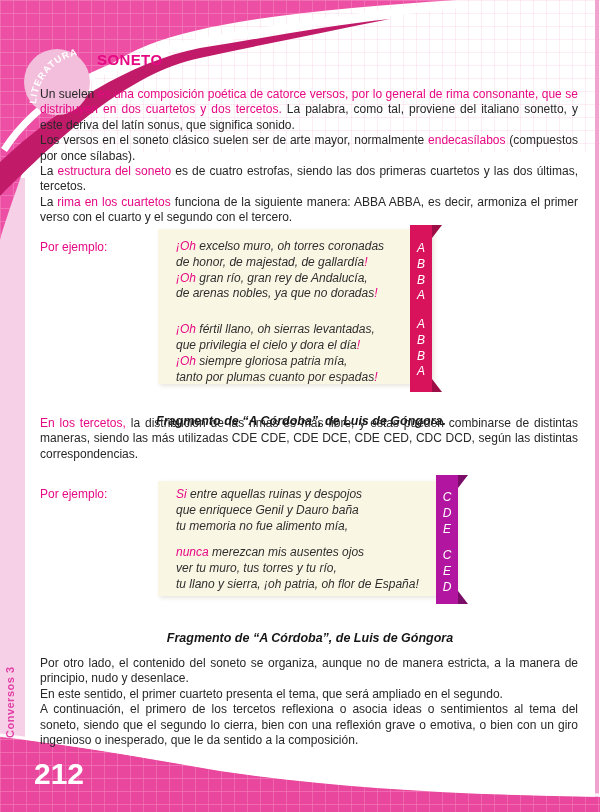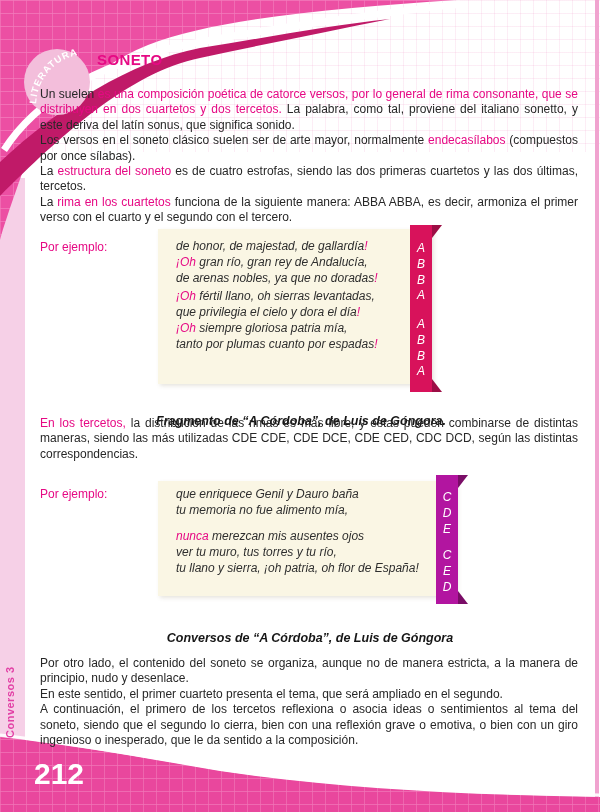--- a/index.html
+++ b/index.html
@@ -36,21 +36,21 @@
   #label-ej2{top:487px;}
   .poem-box{position:absolute;background:var(--box_bg);box-shadow:2px 2px 4px rgba(120,110,80,.18);}
   #box1{left:158px;top:229px;width:274px;height:155px;}
   #box2{left:158px;top:481px;width:298px;height:115px;}
   .poem{position:absolute;left:176px;}
   #poem1{top:239px;}
   #poem2{top:486px;}
   .pline{font-style:italic;font-size:12px;color:#2e2e2e;}
   #poem1 .pline{line-height:15.8px;}
   #poem2 .pline{line-height:16px;}
-  .stanza-gap1{margin-top:3px;}
+  .stanza-gap1{margin-top:20px;}
   .stanza-gap2{margin-top:10px;}
   .pline .lead,.pline .tail{color:var(--accent);}
   .ribbon{position:absolute;width:22px;color:#fff;z-index:3;}
   #ribbon-abba{left:410px;top:225px;height:167px;background:var(--ribbon_abba);}
   #ribbon-cde{left:436px;top:475px;height:129px;background:var(--ribbon_cde);}
   .ribbon .fold-top{position:absolute;right:-10px;top:0;width:0;height:0;
     border-top:13px solid;border-right:10px solid transparent;}
   .ribbon .fold-bottom{position:absolute;right:-10px;bottom:0;width:0;height:0;
     border-bottom:13px solid;border-right:10px solid transparent;}
   #ribbon-abba .fold-top,#ribbon-abba .fold-bottom{border-top-color:var(--ribbon_abba_dark);border-bottom-color:var(--ribbon_abba_dark);}
@@ -115,20 +115,21 @@
     <p><span>Un suelen </span><span class="hl">es una composición poética de catorce versos, por lo general de rima consonante, que se distribuyen en dos cuartetos y dos tercetos.</span><span> La palabra, como tal, proviene del italiano sonetto, y este deriva del latín sonus, que significa sonido.</span></p>
     <p><span>Los versos en el soneto clásico suelen ser de arte mayor, normalmente </span><span class="hl">endecasílabos</span><span> (compuestos por once sílabas).</span></p>
     <p><span>La </span><span class="hl">estructura del soneto</span><span> es de cuatro estrofas, siendo las dos primeras cuartetos y las dos últimas, tercetos.</span></p>
     <p><span>La </span><span class="hl">rima en los cuartetos</span><span> funciona de la siguiente manera: ABBA ABBA, es decir, armoniza el primer verso con el cuarto y el segundo con el tercero.</span></p>
   </div>
 
   <div class="example-label" id="label-ej1">Por ejemplo:</div>
   <div class="poem-box" id="box1"></div>
   <div class="poem" id="poem1">
     <div>
+      <div class="pline"><span class="lead">¡Oh</span><span> excelso muro, oh torres coronadas</span><span class="tail"></span></div>
       <div class="pline"><span class="lead"></span><span>de honor, de majestad, de gallardía</span><span class="tail">!</span></div>
       <div class="pline"><span class="lead">¡Oh</span><span> gran río, gran rey de Andalucía,</span><span class="tail"></span></div>
       <div class="pline"><span class="lead"></span><span>de arenas nobles, ya que no doradas</span><span class="tail">!</span></div>
     </div>
     <div class="stanza-gap1">
       <div class="pline"><span class="lead">¡Oh</span><span> fértil llano, oh sierras levantadas,</span><span class="tail"></span></div>
       <div class="pline"><span class="lead"></span><span>que privilegia el cielo y dora el día</span><span class="tail">!</span></div>
       <div class="pline"><span class="lead">¡Oh</span><span> siempre gloriosa patria mía,</span><span class="tail"></span></div>
       <div class="pline"><span class="lead"></span><span>tanto por plumas cuanto por espadas</span><span class="tail">!</span></div>
     </div>
@@ -152,20 +153,21 @@
   <div class="caption" id="caption1">Fragmento de “A Córdoba”, de Luis de Góngora.</div>
 
   <div class="textblock" id="tercetos-par">
     <p><span class="hl">En los tercetos,</span><span> la distribución de las rimas es más libre, y estas pueden combinarse de distintas maneras, siendo las más utilizadas CDE CDE, CDE DCE, CDE CED, CDC DCD, según las distintas correspondencias.</span></p>
   </div>
 
   <div class="example-label" id="label-ej2">Por ejemplo:</div>
   <div class="poem-box" id="box2"></div>
   <div class="poem" id="poem2">
     <div>
+      <div class="pline"><span class="lead">Si</span><span> entre aquellas ruinas y despojos</span><span class="tail"></span></div>
       <div class="pline"><span class="lead"></span><span>que enriquece Genil y Dauro baña</span><span class="tail"></span></div>
       <div class="pline"><span class="lead"></span><span>tu memoria no fue alimento mía,</span><span class="tail"></span></div>
     </div>
     <div class="stanza-gap2">
       <div class="pline"><span class="lead">nunca</span><span> merezcan mis ausentes ojos</span><span class="tail"></span></div>
       <div class="pline"><span class="lead"></span><span>ver tu muro, tus torres y tu río,</span><span class="tail"></span></div>
       <div class="pline"><span class="lead"></span><span>tu llano y sierra, ¡oh patria, oh flor de España!</span><span class="tail"></span></div>
     </div>
   </div>
   <div class="ribbon" id="ribbon-cde">
@@ -175,21 +177,21 @@
       <div class="rl">C</div>
       <div class="rl">D</div>
       <div class="rl">E</div>
     </div>
     <div class="rgroup rg2">
       <div class="rl">C</div>
       <div class="rl">E</div>
       <div class="rl">D</div>
     </div>
   </div>
-  <div class="caption" id="caption2">Conversos de “A Córdoba”, de Luis de Góngora</div>
+  <div class="caption" id="caption2">Fragmento de “A Córdoba”, de Luis de Góngora</div>
 
   <div class="textblock" id="closing">
     <p>Por otro lado, el contenido del soneto se organiza, aunque no de manera estricta, a la manera de principio, nudo y desenlace.</p>
     <p>En este sentido, el primer cuarteto presenta el tema, que será ampliado en el segundo.</p>
     <p>A continuación, el primero de los tercetos reflexiona o asocia ideas o sentimientos al tema del soneto, siendo que el segundo lo cierra, bien con una reflexión grave o emotiva, o bien con un giro ingenioso o inesperado, que le da sentido a la composición.</p>
   </div>
 
 </div>
 
 </body></html>

